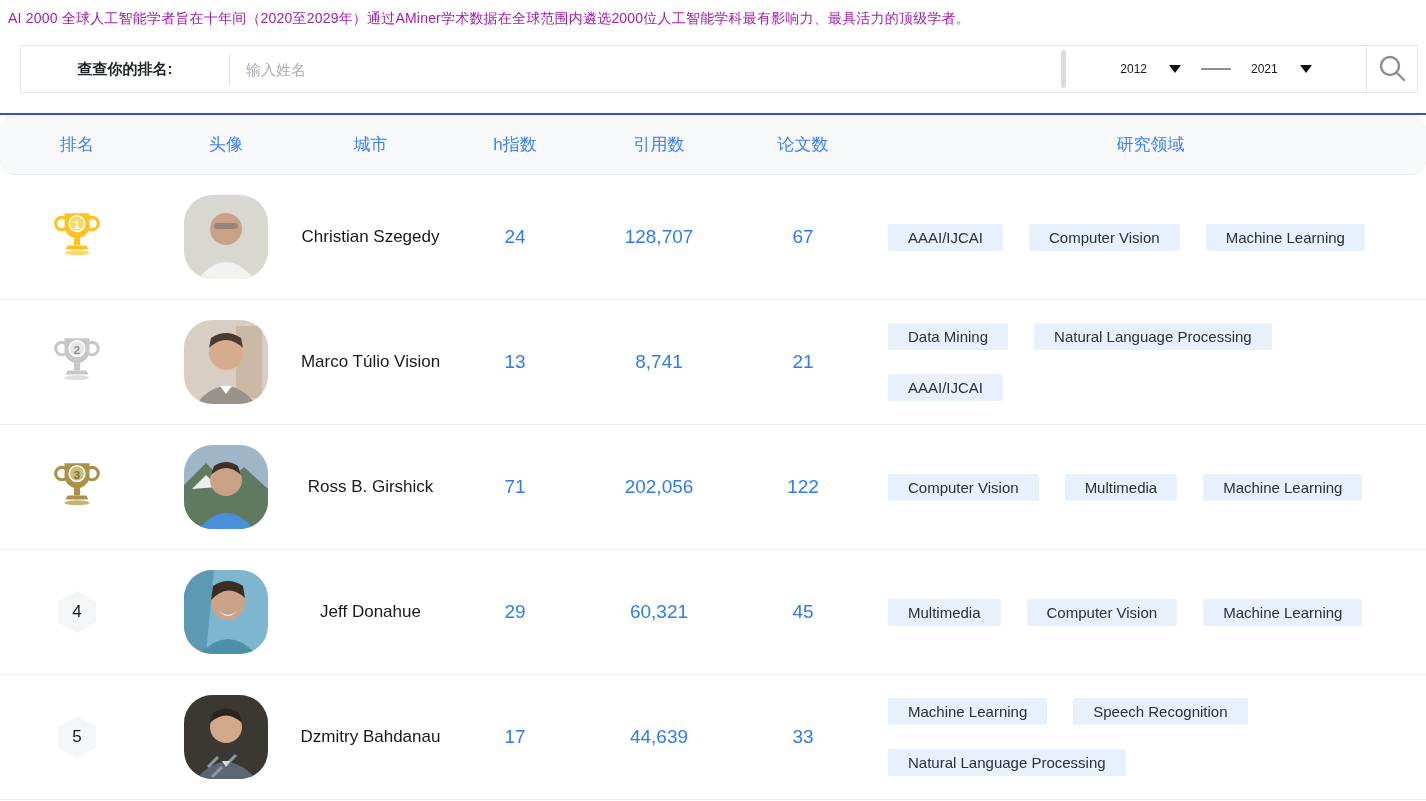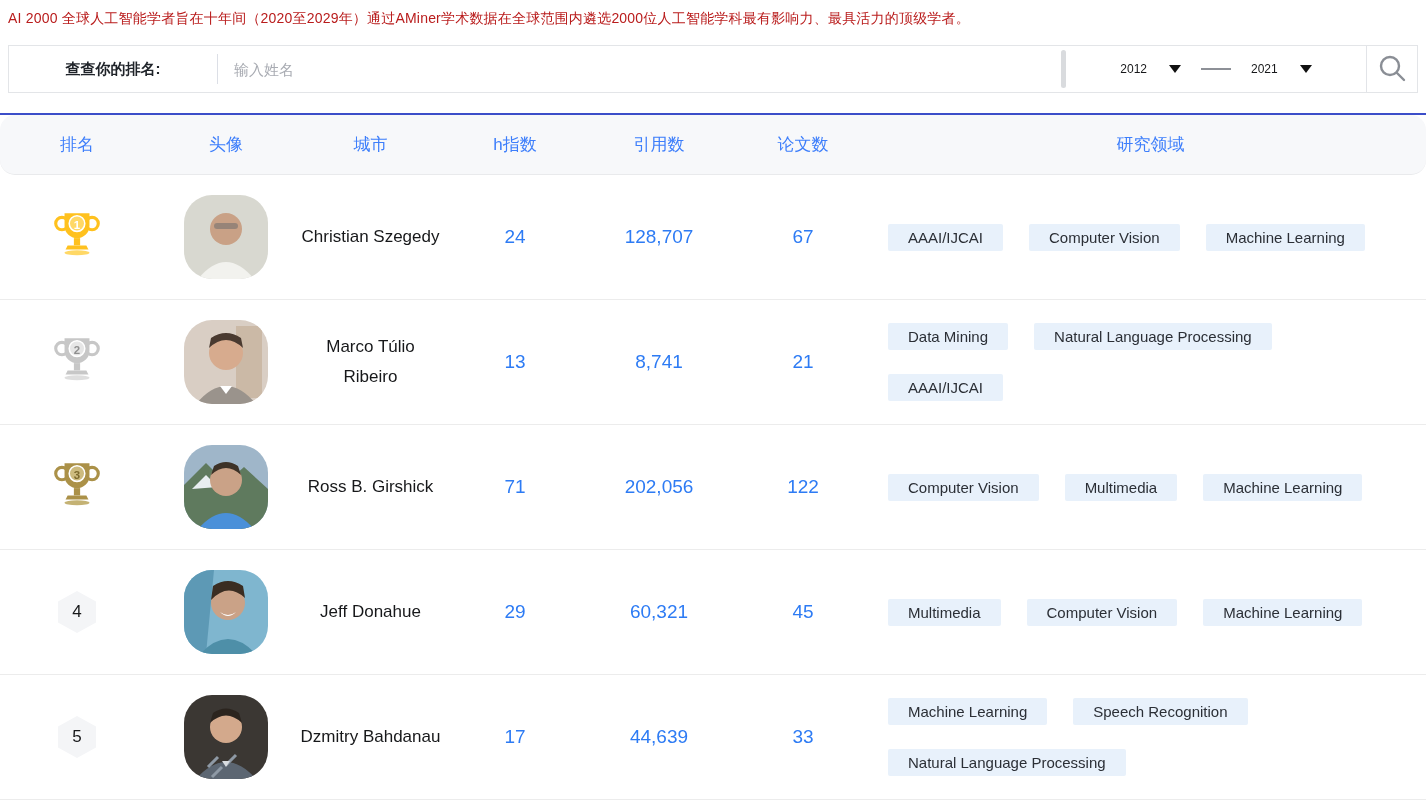--- a/index.html
+++ b/index.html
@@ -4,25 +4,25 @@
 <style>
   * { margin:0; padding:0; box-sizing:border-box; }
   html,body { background:#fff; }
   body {
     width:1426px; height:801px; overflow:hidden;
     font-family:"Liberation Sans","DejaVu Sans",sans-serif;
     color:#222;
   }
   .page-desc {
     margin:10px 8px 0 8px;
-    font-size:14px; color:#b91c1c; letter-spacing:.2px;
+    font-size:14px; color:#a21caf; letter-spacing:.2px;
   }
   
   .search-bar {
-    margin:17px 8px 0 8px; height:48px;
+    margin:17px 8px 0 20px; height:48px;
     border:1px solid #e3e5e8; background:#fff;
     display:flex; align-items:stretch;
   }
   .search-label {
     width:208px; display:flex; align-items:center; justify-content:center;
     font-size:15px; font-weight:bold; color:#1f2329;
   }
   .v-divider { width:1px; background:#dcdfe6; align-self:center; height:30px; }
   .search-input-wrap { flex:1; display:flex; align-items:center; }
   .search-input {
@@ -202,21 +202,21 @@
         <rect width="84" height="84" fill="#d9cec4"></rect>
         <rect x="52" y="6" width="26" height="72" fill="#cbb9a6"></rect>
         <circle cx="42" cy="33" r="17" fill="#d7ab8e"></circle>
         <path d="M25,28 q17,-16 34,0 l-2,-10 q-15,-10 -30,0 z" fill="#4a3a30"></path>
         <path d="M12,84 q30,-36 60,0 z" fill="#9a938c"></path>
         <path d="M36,66 l6,8 l6,-8 z" fill="#ffffff"></path>
       </svg>
     </div>
   </div>
   <div class="col-name">
-      <span class="name-text">Marco Túlio Ribeiro</span>
+      <span class="name-text">Marco Túlio Vision</span>
     </div>
   <div class="col-h">
       <span class="stat">13</span>
     </div>
   <div class="col-cite">
       <span class="stat">8,741</span>
     </div>
   <div class="col-paper">
       <span class="stat">21</span>
     </div>

